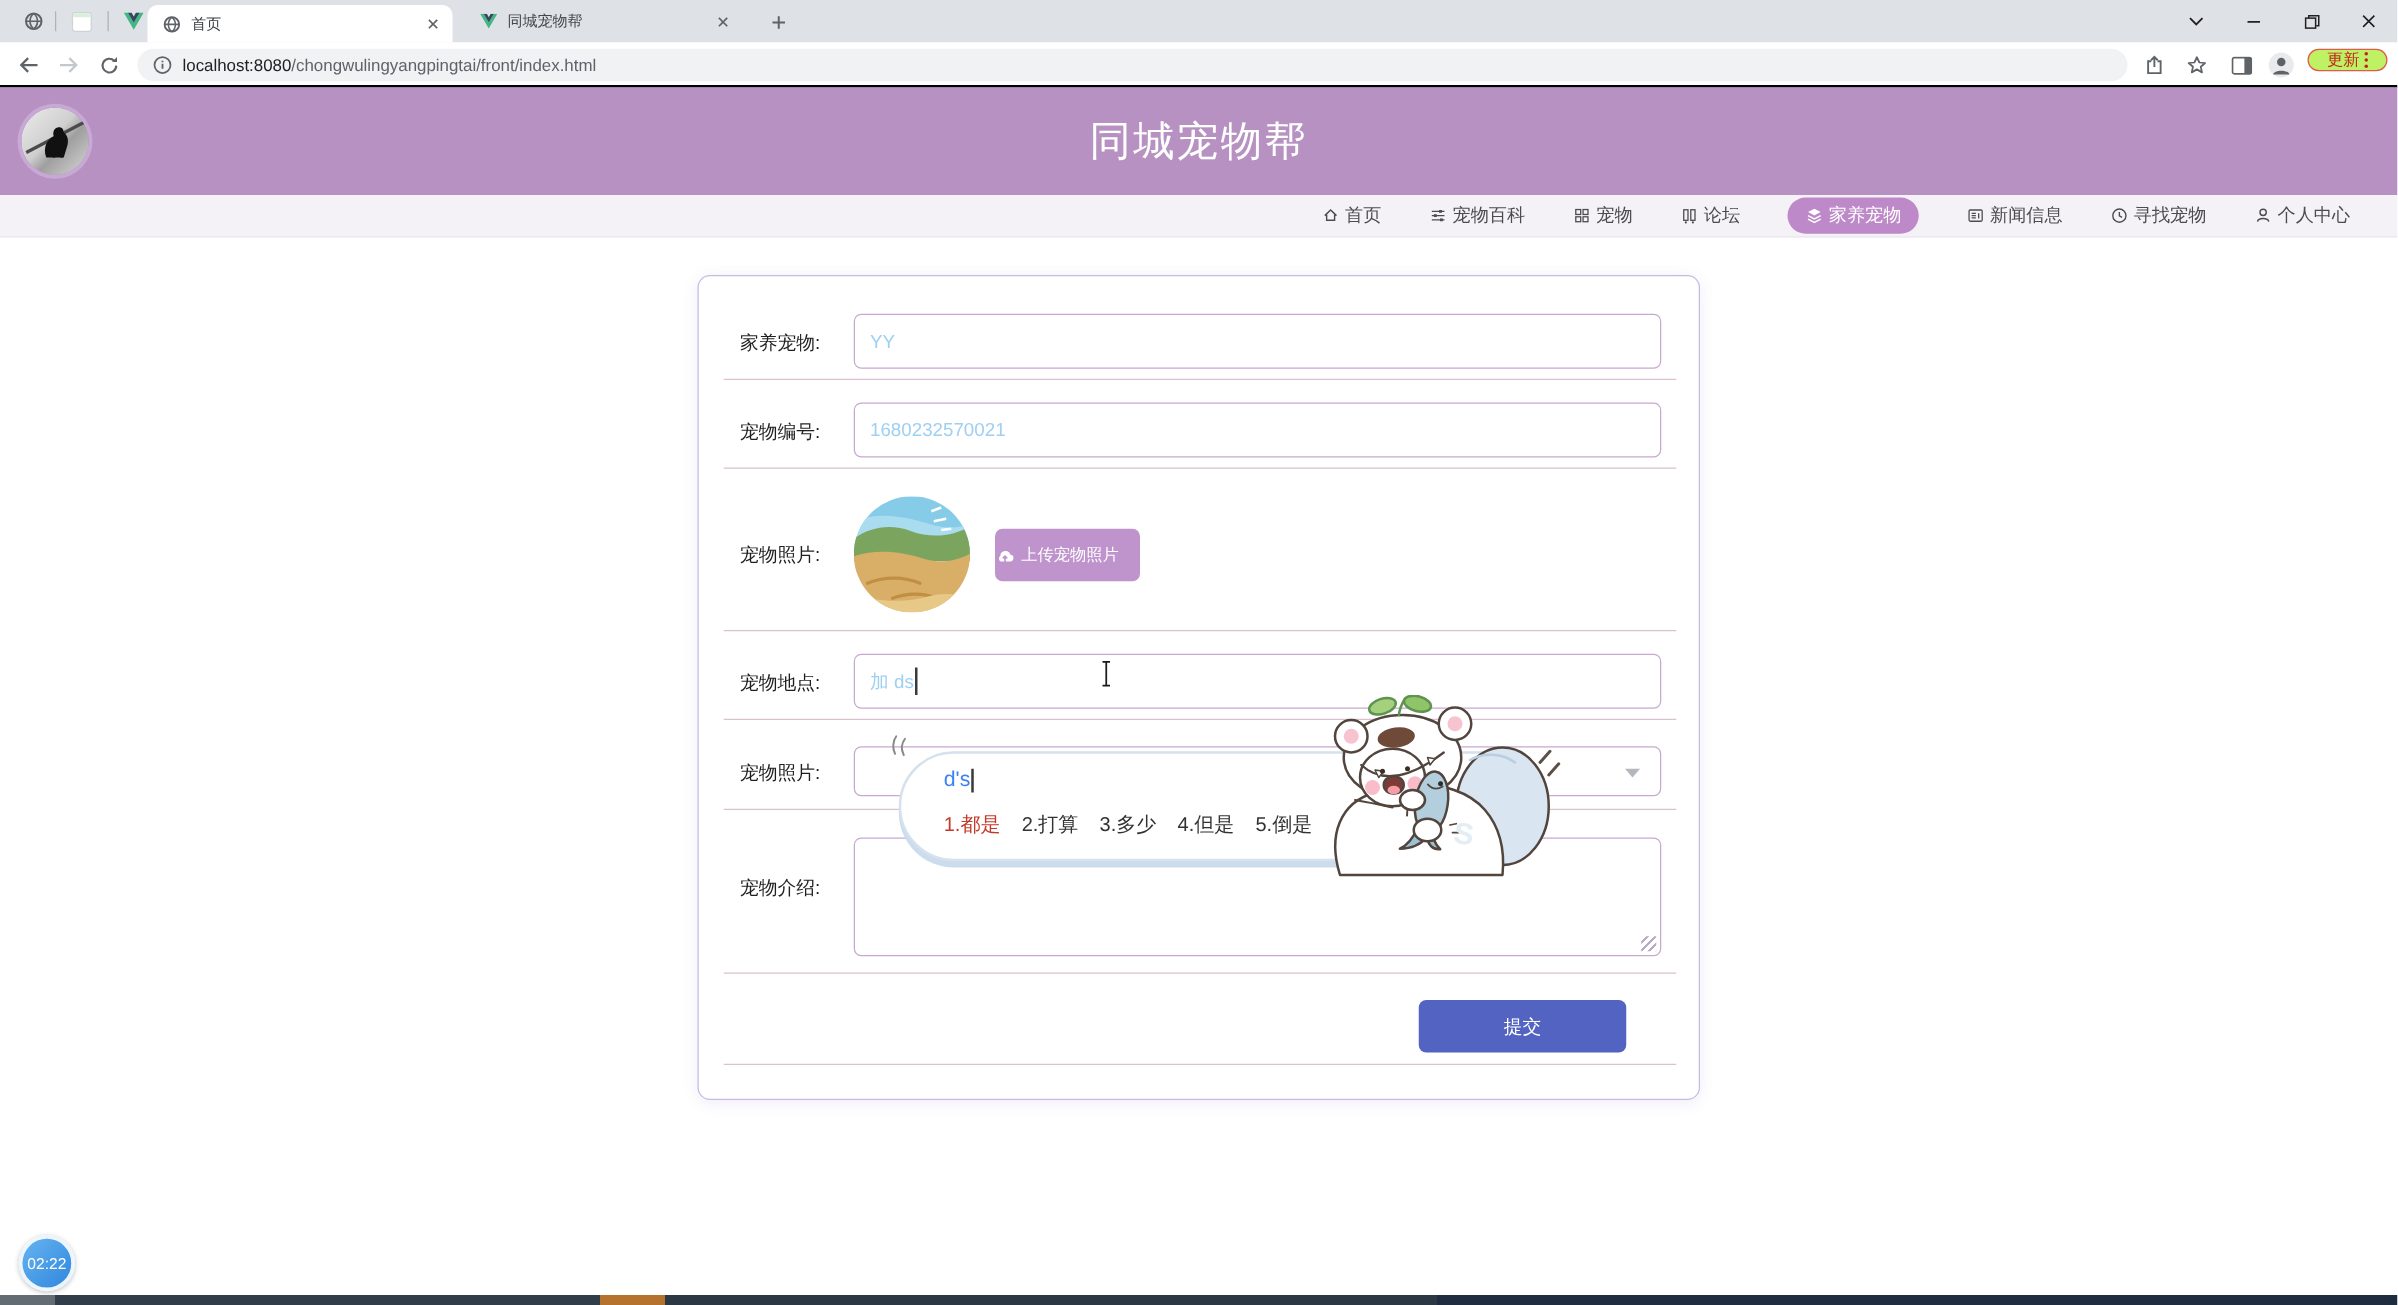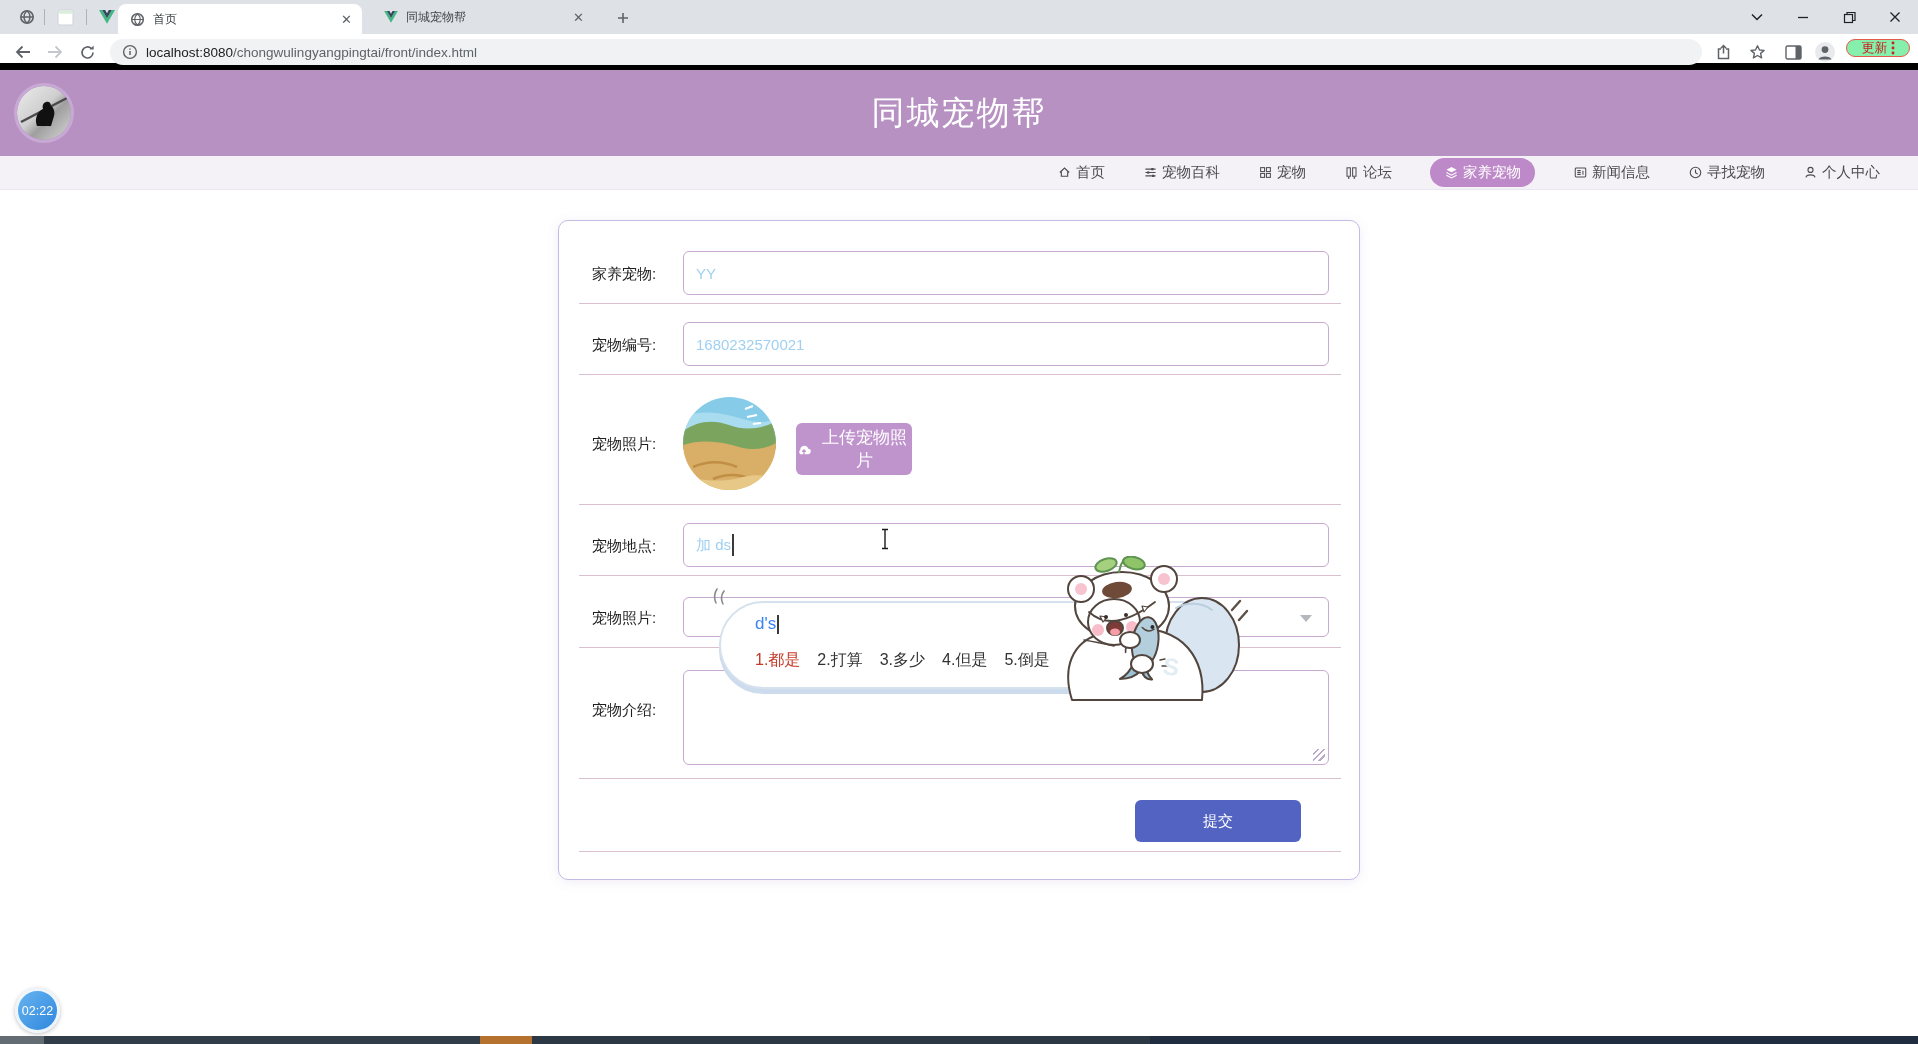--- a/index.html
+++ b/index.html
@@ -17,42 +17,42 @@
   .tsep{position:absolute;top:9px;width:1px;height:16px;background:#aeb3b9;}
   .tab{position:absolute;display:flex;align-items:center;font-size:12px;color:#45484b;}
   .tab-active{left:118px;top:4px;width:244px;height:30px;background:#fff;border-radius:8px 8px 0 0;color:#3c4043;}
   .tab-inactive{left:372px;top:0;width:222px;height:34px;}
   .tab .fav{margin:0 8px 0 12px;}
   .tab .ttl{flex:1;white-space:nowrap;overflow:hidden;}
   .tab .cls{font-size:13px;color:#5f6368;margin-right:10px;cursor:default;}
   .newtab{position:absolute;left:612px;top:7px;width:22px;height:22px;display:flex;align-items:center;justify-content:center;}
   .winctl{position:absolute;top:3px;width:30px;height:28px;display:flex;align-items:center;justify-content:center;}
   
-  .toolbar{position:absolute;top:34px;left:0;width:1918px;height:36px;background:#fff;border-bottom:7px solid #000000;}
+  .toolbar{position:absolute;top:34px;left:0;width:1918px;height:36px;background:#fff;border-bottom:2px solid #000000;}
   .navbtn{position:absolute;top:6px;width:26px;height:24px;display:flex;align-items:center;justify-content:center;}
   .urlpill{position:absolute;left:110px;top:5px;width:1592px;height:26px;background:#f0f2f4;border-radius:13px;display:flex;align-items:center;padding:0 12px;font-size:13.5px;}
   .urlpill .host{color:#202124;margin-left:8px;}
   .urlpill .path{color:#5f6368;}
   .tbicon{position:absolute;top:8px;width:22px;height:20px;display:flex;align-items:center;justify-content:center;}
-  .updatepill{position:absolute;left:1846px;top:5px;width:64px;height:18px;border:1.5px solid #e25a4a;background:#86efac;border-radius:13px;display:flex;align-items:center;justify-content:center;gap:3px;color:#c5221f;font-size:13px;}
+  .updatepill{position:absolute;left:1846px;top:5px;width:64px;height:18px;border:1.5px solid #e25a4a;background:#bef264;border-radius:13px;display:flex;align-items:center;justify-content:center;gap:3px;color:#c5221f;font-size:13px;}
   
   .site-header{position:absolute;top:70px;left:0;width:1918px;height:86px;background:var(--header);display:flex;align-items:center;justify-content:center;}
   .site-title{color:#fff;font-size:33px;letter-spacing:2px;}
   .logo{position:absolute;left:17px;top:16px;width:54px;height:54px;border-radius:50%;overflow:hidden;box-shadow:0 0 0 3px rgba(215,190,230,.55);}
   .site-nav{position:absolute;top:156px;left:0;width:1918px;height:34px;background:#f4f2f7;display:flex;align-items:center;justify-content:flex-end;gap:38px;padding-right:38px;font-size:14.5px;color:#4c4c50;border-bottom:1px solid #e9e6ef;}
   .nav-item{display:flex;align-items:center;gap:4px;cursor:default;white-space:nowrap;}
   .nav-item.active{background:var(--nav-active-pill);color:#fff;padding:5px 14px;border-radius:16px;}
   
   .card{position:absolute;left:558px;top:220px;width:802px;height:660px;background:#fff;border:1px solid var(--card-border);border-radius:10px;box-shadow:0 2px 12px rgba(120,100,180,.12);}
   .flabel{position:absolute;left:33px;font-size:15px;color:#1f1f1f;white-space:nowrap;}
   .finput{position:absolute;left:124px;width:646px;height:44px;border:1px solid var(--input-border);border-radius:6px;font-size:15px;padding:0 12px;outline:none;background:#fff;font-family:"Liberation Sans",sans-serif;}
   .finput::placeholder{color:var(--placeholder-blue);opacity:1;}
   .hr{position:absolute;left:20px;width:762px;height:1px;background:var(--divider);}
   .photo-circle{position:absolute;left:124px;top:176px;width:93px;height:93px;border-radius:50%;overflow:hidden;}
-  .upload-btn{position:absolute;left:237px;top:202px;width:116px;height:52px;background:var(--upload-button);border:none;border-radius:6px;color:#fff;font-size:17px;display:flex;align-items:center;justify-content:flex-start;gap:5px;}
+  .upload-btn{position:absolute;left:237px;top:202px;width:116px;height:42px;background:var(--upload-button);border:none;border-radius:6px;color:#fff;font-size:13px;display:flex;align-items:center;justify-content:flex-start;gap:5px;}
   .loc-field{position:absolute;left:124px;top:302px;width:646px;height:44px;border:1px solid var(--input-border);border-radius:6px;display:flex;align-items:center;padding:0 12px;font-size:15px;color:var(--placeholder-blue);}
   .caret{display:inline-block;width:1.5px;height:22px;background:#3a3a3a;margin-left:1px;}
   .sel-field{position:absolute;left:124px;top:376px;width:646px;height:40px;border:1px solid var(--input-border);border-radius:6px;}
   .sel-arrow{position:absolute;right:16px;top:17px;width:0;height:0;border-left:6px solid transparent;border-right:6px solid transparent;border-top:7px solid #b4b7bc;}
   .ftextarea{position:absolute;left:124px;top:449px;width:646px;height:95px;border:1px solid var(--input-border);border-radius:6px;resize:none;outline:none;padding:8px 12px;font-family:"Liberation Sans",sans-serif;}
   .resize-grip{position:absolute;left:754px;top:528px;width:12px;height:12px;background:repeating-linear-gradient(135deg,transparent 0 3px,#b9a9c9 3px 4.5px);}
   .submit-btn{position:absolute;left:576px;top:579px;width:166px;height:42px;background:var(--submit-button);color:#fff;border:none;border-radius:6px;font-size:15px;}
   
   .ime{position:absolute;left:719px;top:601px;width:520px;height:88px;background:#fff;border:2px solid #d5e1ec;border-radius:44px;box-shadow:0 5px 0 #ccdcec;}
   .ime-comp{position:absolute;left:34px;top:11px;font-size:17px;color:#3b82f6;display:flex;align-items:center;}

